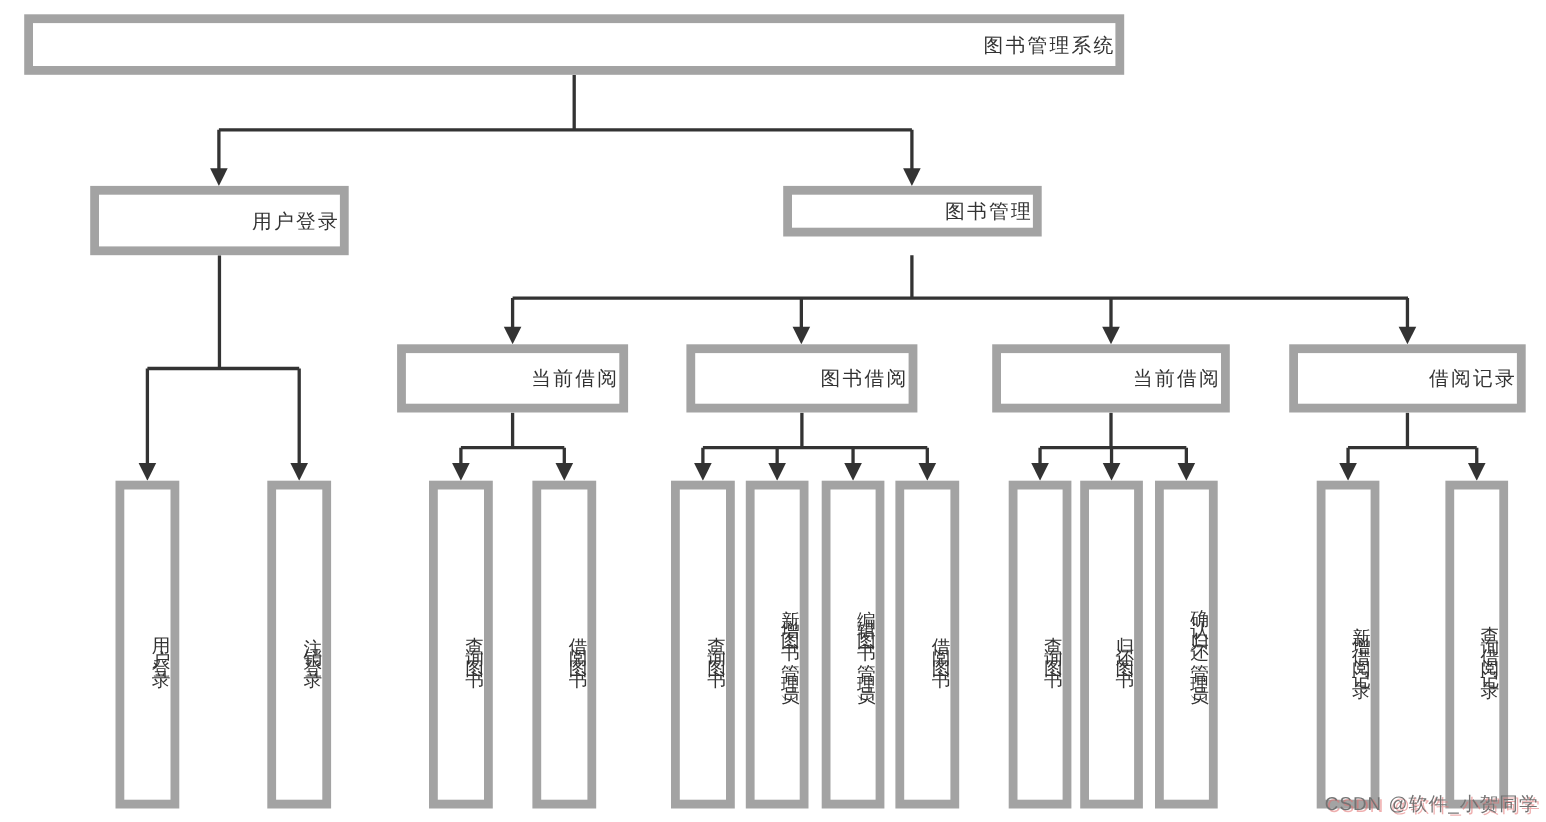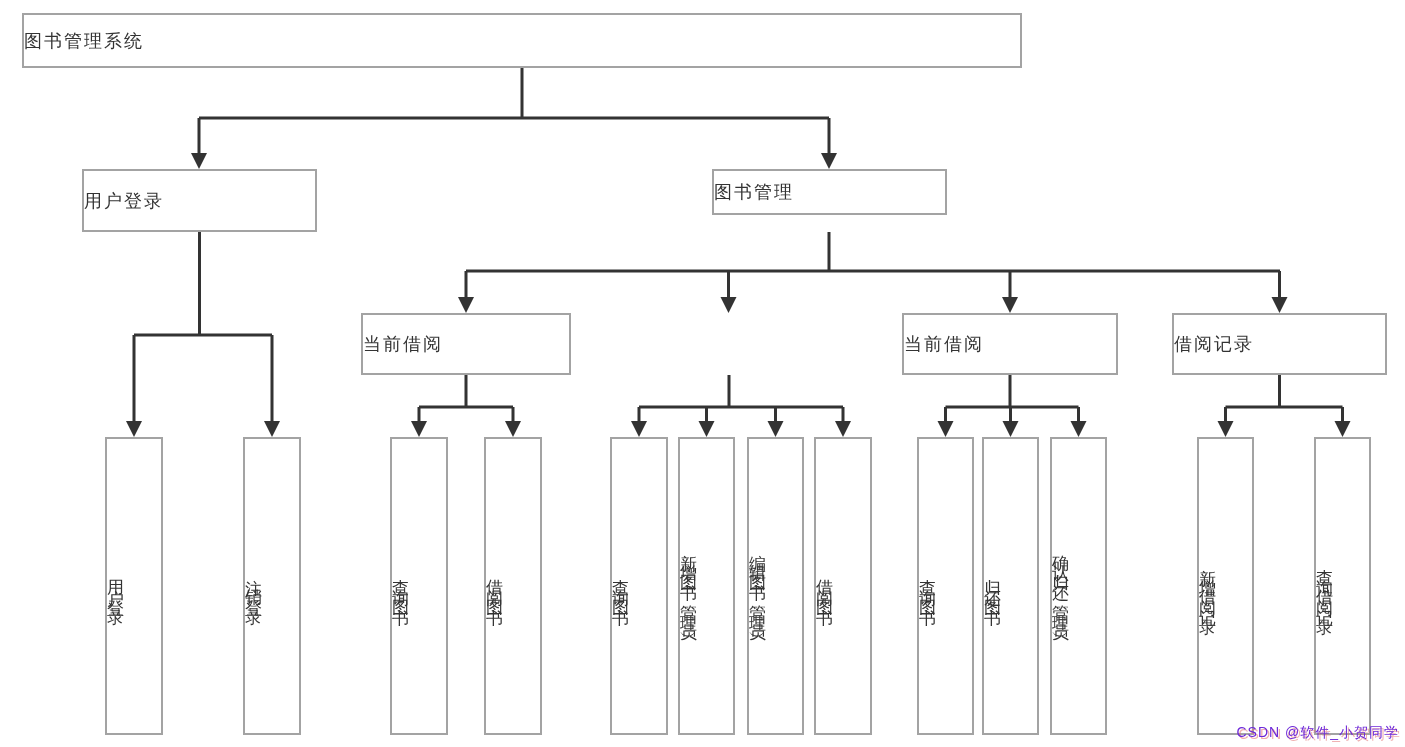--- a/index.html
+++ b/index.html
@@ -2,31 +2,31 @@
 <html><head>
 <meta charset="utf-8">
 <style>
   html,body{margin:0;padding:0;background:#ffffff;}
   .canvas{
     position:relative;width:1405px;height:747px;background:#ffffff;
     font-family:"Liberation Sans","DejaVu Sans",sans-serif;overflow:hidden;
   }
   svg.connectors{position:absolute;left:0;top:0;z-index:1;}
   .node{
-    position:absolute;box-sizing:border-box;border:2px solid #a3a3a3;background:#ffffff;
-    display:flex;align-items:center;justify-content:flex-start;color:#333333;z-index:2;
+    position:absolute;box-sizing:border-box;border:8px solid #a3a3a3;background:#ffffff;
+    display:flex;align-items:center;justify-content:flex-end;color:#333333;z-index:2;
   }
   .node .txt{font-size:18px;letter-spacing:2px;white-space:nowrap;}
   .leaf .txt{
     writing-mode:vertical-rl;text-orientation:mixed;
     font-size:17px;letter-spacing:10px;line-height:1;white-space:nowrap;
   }
   .watermark{
     position:absolute;right:6px;bottom:5px;z-index:5;
-    font-size:14px;color:#6d28d9;letter-spacing:1px;
+    font-size:17px;color:#737373;letter-spacing:1px;
     text-shadow:2px 2px 0 rgba(225,110,110,0.55);
   }
 </style>
 </head>
 <body>
 
 <div class="canvas">
 
   <svg class="connectors" width="1405" height="747" aria-hidden="true">
     <g stroke="#333333" stroke-width="3" fill="none">
@@ -75,20 +75,23 @@
   <div class="node" style="left:82px;top:169px;width:235px;height:63px">
     <span class="txt">用户登录</span>
   </div>
   <div class="node" style="left:712px;top:169px;width:235px;height:46px">
     <span class="txt">图书管理</span>
   </div>
 
   <div class="node" style="left:361px;top:313px;width:210px;height:62px">
     <span class="txt">当前借阅</span>
   </div>
+  <div class="node" style="left:624px;top:313px;width:210px;height:62px">
+    <span class="txt">图书借阅</span>
+  </div>
   <div class="node" style="left:902px;top:313px;width:216px;height:62px">
     <span class="txt">当前借阅</span>
   </div>
   <div class="node" style="left:1172px;top:313px;width:215px;height:62px">
     <span class="txt">借阅记录</span>
   </div>
 
   <div class="node leaf" style="left:105px;top:437px;width:58px;height:298px">
     <span class="txt">用户登录</span>
   </div>

